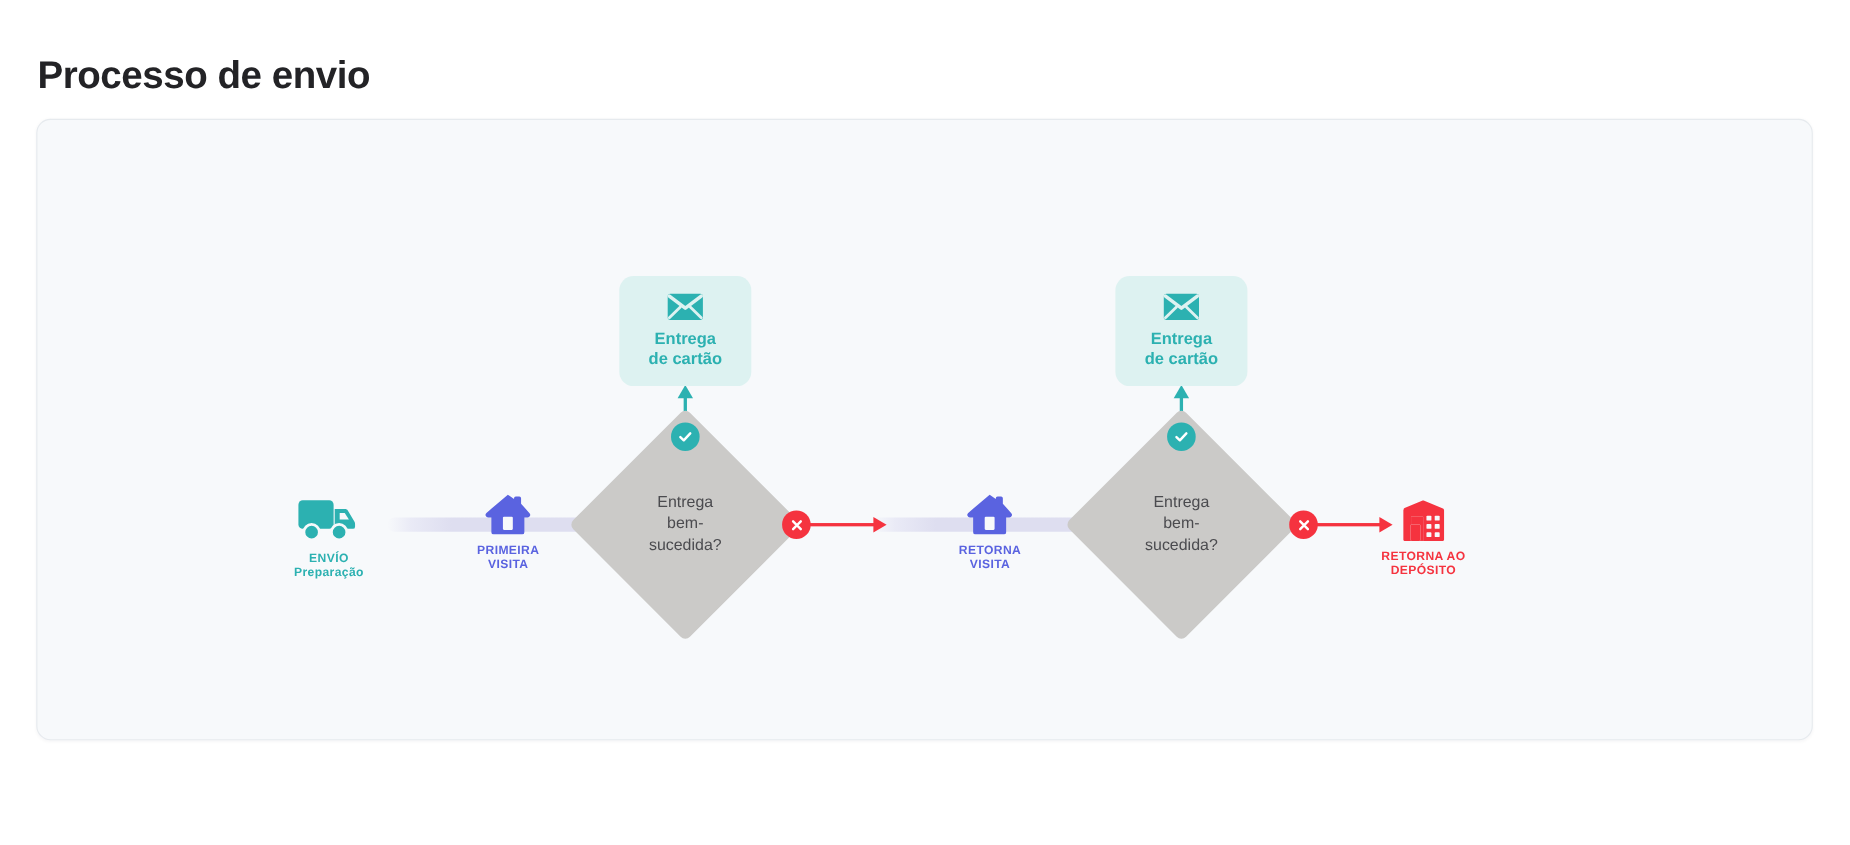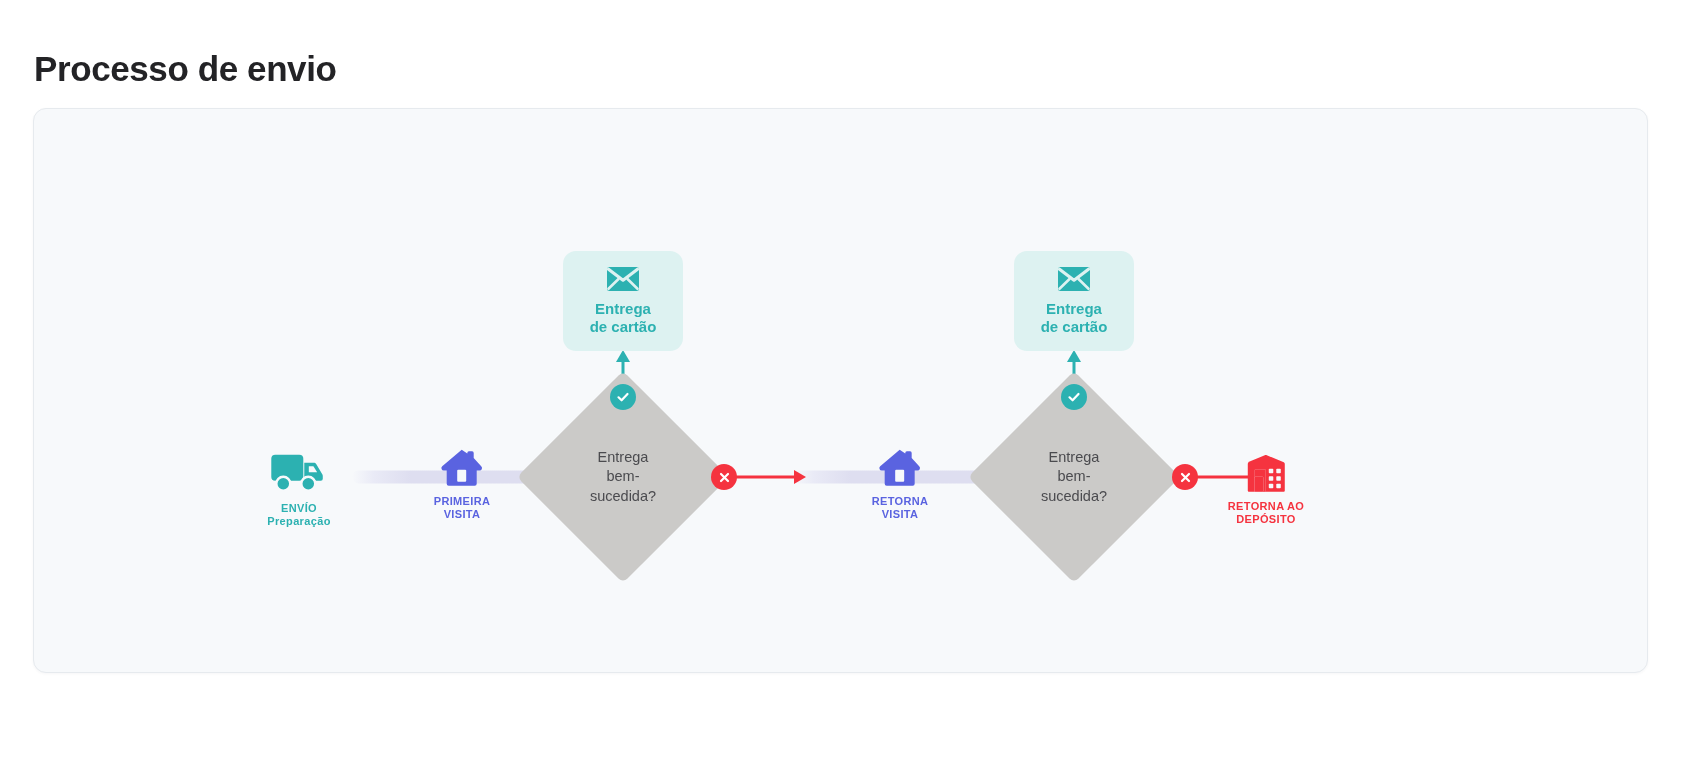--- a/index.html
+++ b/index.html
@@ -296,21 +296,21 @@
             <path d="M2.5 3.2 17 14.2 31.5 3.2" fill="none" stroke="#ddf2f1" stroke-width="3.2" stroke-linecap="round" stroke-linejoin="round"></path>
             <path d="M2.5 22.8 12.5 13M31.5 22.8 21.5 13" fill="none" stroke="#ddf2f1" stroke-width="2.6" stroke-linecap="round"></path>
           </svg>
         </span>
         <div class="info-card-label">
           <span>Entrega</span>
           <span class="line2">de cartão</span>
         </div>
       </div>
 
-      <div class="node" style="left:1232px; top:380px;">
+      <div class="node" style="left:1260px; top:380px;">
         <span class="node-icon">
           <svg width="42" height="40" viewBox="0 0 42 40" xmlns="http://www.w3.org/2000/svg">
             <path d="M3 9.5 20 2.5c.6-.3 1.4-.3 2 0l17 7c.6.3 1 .9 1 1.6V38a1 1 0 0 1-1 1H4a1 1 0 0 1-1-1V11.1c0-.7.4-1.3 1-1.6z" fill="#f5333f"></path>
             <rect x="10" y="17" width="11" height="22" fill="#f7f9fb"></rect>
             <rect x="10" y="17" width="11" height="22" fill="#f5333f"></rect>
             <g fill="#f7f9fb">
               <rect x="24" y="16" width="4.5" height="4.5" rx="0.8"></rect>
               <rect x="31.5" y="16" width="4.5" height="4.5" rx="0.8"></rect>
               <rect x="24" y="23.5" width="4.5" height="4.5" rx="0.8"></rect>
               <rect x="31.5" y="23.5" width="4.5" height="4.5" rx="0.8"></rect>

